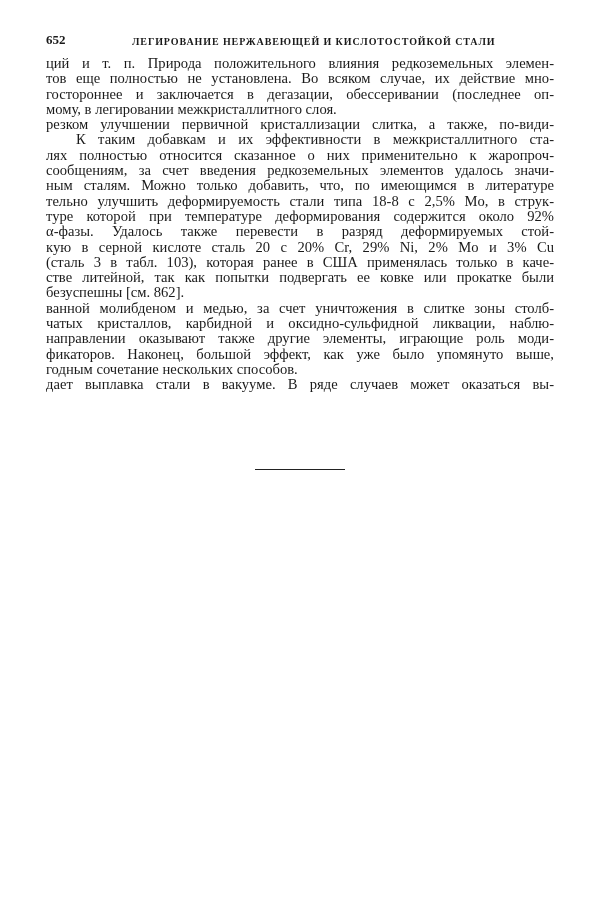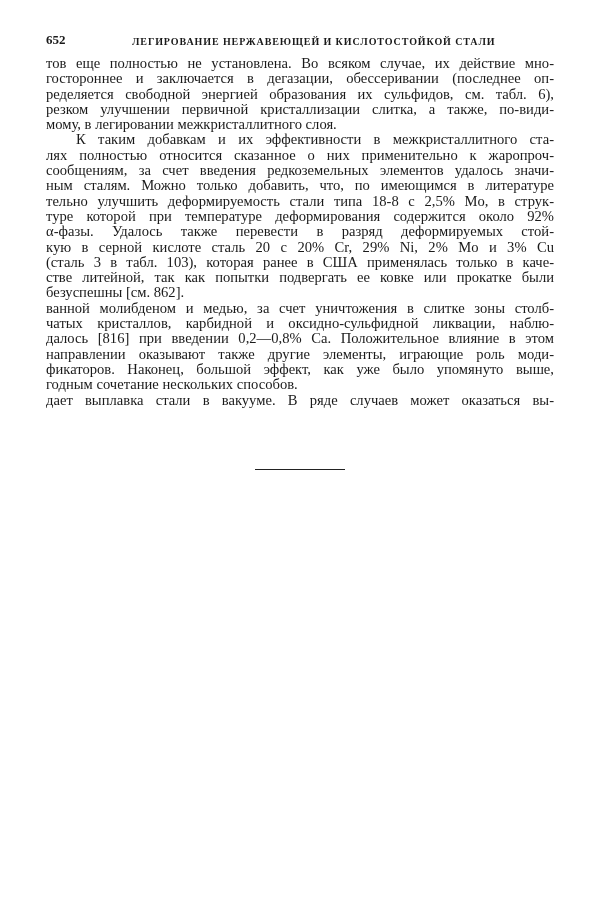--- a/index.html
+++ b/index.html
@@ -19,43 +19,42 @@
 <body>
 
 <div class="page">
   <div class="running-head">
     <span class="page-number">652</span>
     <span class="head-title">ЛЕГИРОВАНИЕ НЕРЖАВЕЮЩЕЙ И КИСЛОТОСТОЙКОЙ СТАЛИ</span>
   </div>
 
   <div class="text-block">
     <div class="para">
+      <span class="line">ций и т. п. Природа положительного влияния редкоземельных элемен-</span>
       <span class="line">тов еще полностью не установлена. Во всяком случае, их действие мно-</span>
       <span class="line">гостороннее и заключается в дегазации, обессеривании (последнее оп-</span>
-      <span class="line">ределяется свободной энергией образования их сульфидов, см. табл. 6),</span>
+      <span class="line last">мому, в легировании межкристаллитного слоя.</span>
       <span class="line">резком улучшении первичной кристаллизации слитка, а также, по-види-</span>
-      <span class="line last">мому, в легировании межкристаллитного слоя.</span>
     </div>
     <div class="para">
       <span class="line indent">К таким добавкам и их эффективности в межкристаллитного ста-</span>
       <span class="line">лях полностью относится сказанное о них применительно к  жаропроч-</span>
       <span class="line">сообщениям, за счет введения редкоземельных элементов удалось значи-</span>
       <span class="line">ным сталям. Можно только добавить, что, по имеющимся в литературе</span>
       <span class="line">тельно улучшить деформируемость стали типа 18-8 с 2,5% Mo, в струк-</span>
       <span class="line">туре которой при температуре деформирования содержится около 92%</span>
       <span class="line">α-фазы. Удалось также перевести в разряд деформируемых стой-</span>
       <span class="line">кую в серной кислоте сталь 20 с 20% Cr, 29% Ni, 2% Mo и 3% Cu</span>
       <span class="line">(сталь 3 в табл. 103), которая ранее в США применялась только в каче-</span>
       <span class="line">стве литейной, так как попытки подвергать ее ковке или прокатке были</span>
       <span class="line last">безуспешны [см. 862].</span>
     </div>
     <div class="para">
       <span class="line">ванной молибденом и медью, за счет уничтожения в слитке зоны столб-</span>
       <span class="line">чатых кристаллов, карбидной и оксидно-сульфидной ликвации, наблю-</span>
-      <span class="line">далось [816] при введении 0,2—0,8% Ca. Положительное влияние в этом</span>
       <span class="line">направлении оказывают также другие элементы, играющие роль моди-</span>
       <span class="line">фикаторов. Наконец, большой эффект, как уже было упомянуто выше,</span>
       <span class="line last">годным сочетание нескольких способов.</span>
       <span class="line">дает выплавка стали в вакууме. В ряде случаев может оказаться вы-</span>
     </div>
   </div>
 </div>
 
 <div class="end-rule"></div>
 

